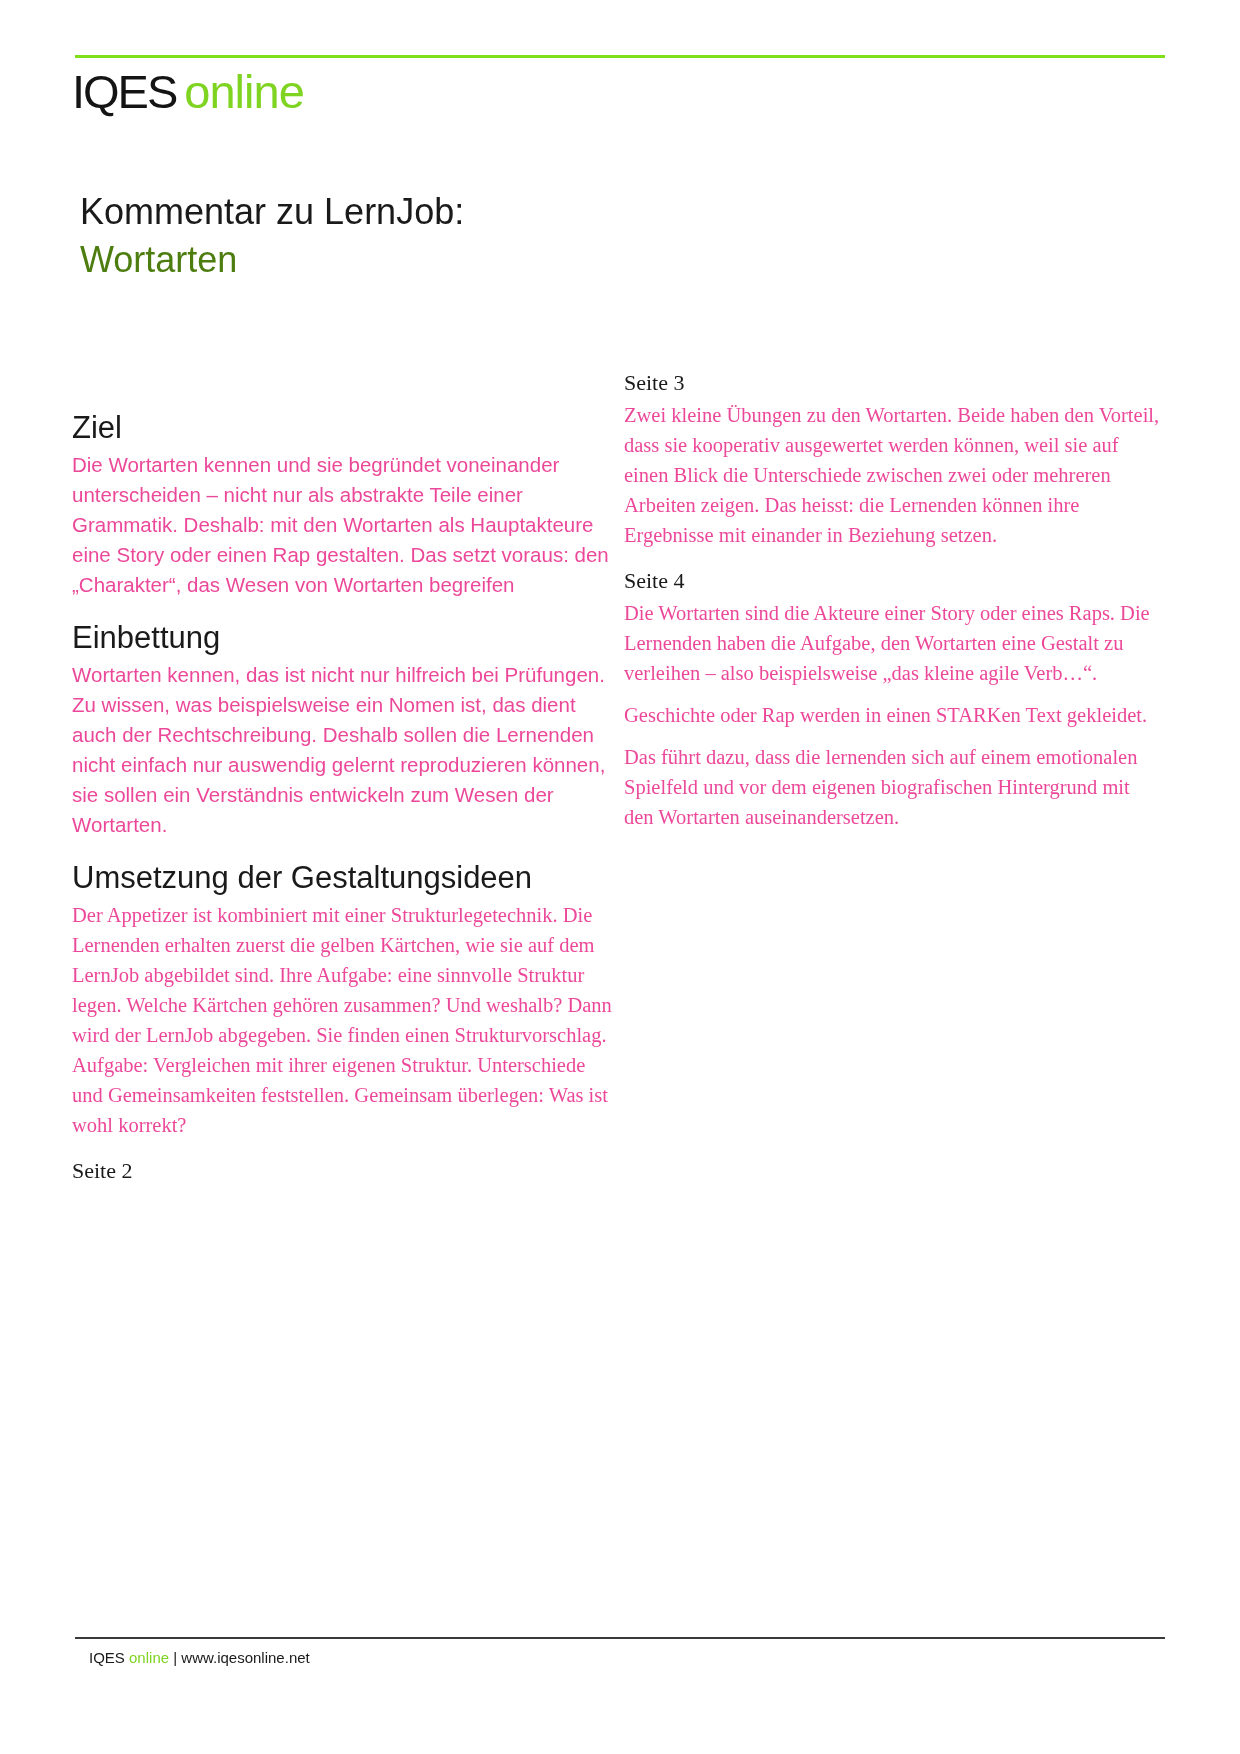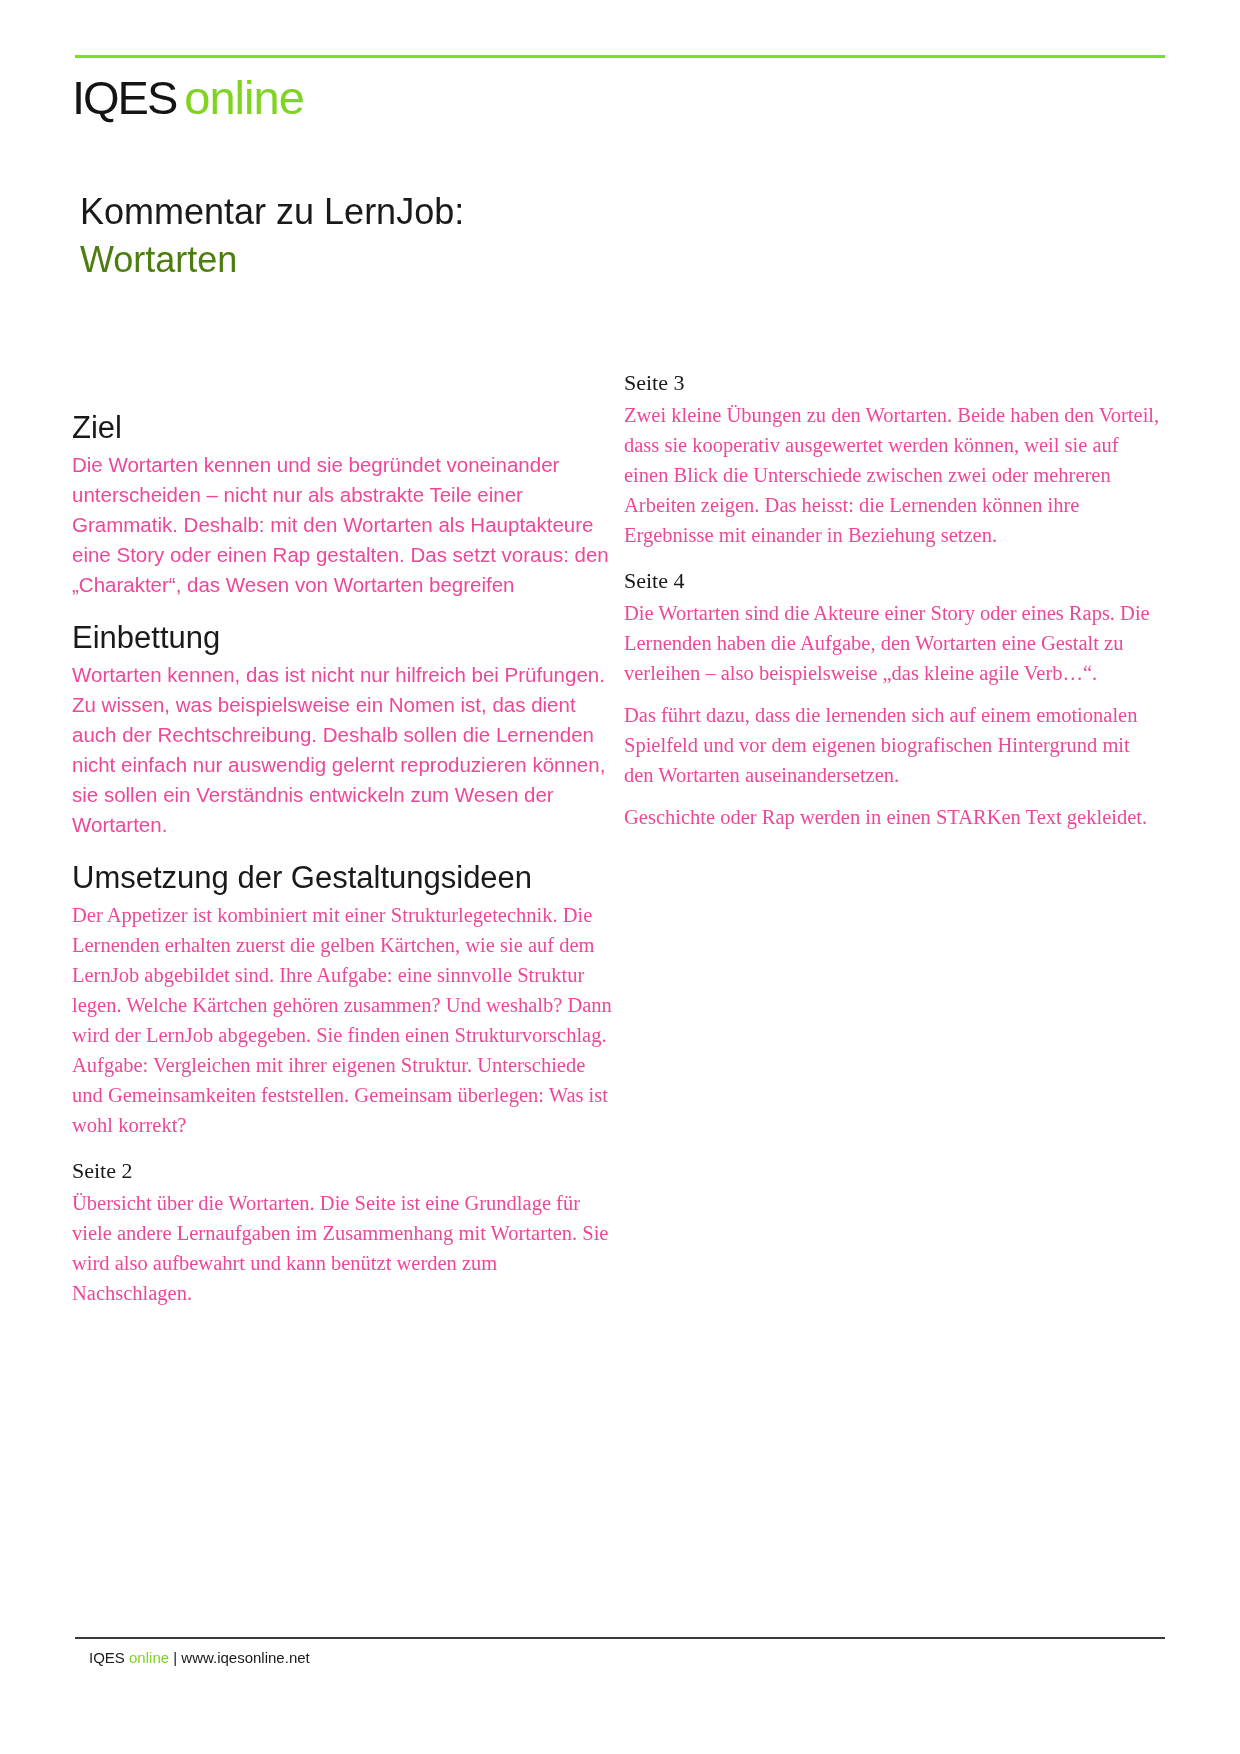--- a/index.html
+++ b/index.html
@@ -1,21 +1,21 @@
 <!DOCTYPE html>
 <html><head>
   <meta charset="utf-8">
   <style>
     html, body { margin: 0; padding: 0; background: #ffffff; }
     body {
       width: 1240px; height: 1754px; position: relative; overflow: hidden;
       font-family: "Liberation Sans", "DejaVu Sans", sans-serif; color: #1a1a1a;
     }
     .top-rule { position: absolute; left: 75px; top: 55px; width: 1090px; height: 3px; background: #7fe01a; }
-    .logo { position: absolute; left: 72px; top: 68px; font-size: 47px; letter-spacing: -2px; line-height: 60px; }
+    .logo { position: absolute; left: 72px; top: 62px; font-size: 47px; letter-spacing: -2px; line-height: 60px; }
     .logo .brand { color: #141414; }
     .logo .online { color: #7fd321; margin-left: 8px; letter-spacing: -1px; }
     .doc-title { position: absolute; left: 80px; top: 192px; }
     .doc-title .pre { font-size: 36px; line-height: 40px; color: #1a1a1a; }
     .doc-title .main { font-size: 36px; line-height: 48px; margin-top: 4px; color: #4d7c0f; }
     .col { position: absolute; top: 0; width: 540px; }
     .col-left { left: 72px; top: 380px; margin-top: 28px; }
     .col-right { left: 624px; top: 368px; }
     h2 { font-weight: normal; font-size: 31px; line-height: 40px; margin: 0 0 2px 0; color: #1a1a1a; }
     h3 { font-weight: normal; font-size: 22px; line-height: 30px; margin: 0 0 2px 0; color: #1a1a1a; }
@@ -50,35 +50,34 @@
     <h2>Einbettung</h2>
     <p>Wortarten kennen, das ist nicht nur hilfreich bei Prüfungen. Zu wissen, was beispielsweise ein Nomen ist, das dient auch der Rechtschreibung. Deshalb sollen die Lernenden nicht einfach nur auswendig gelernt reproduzieren können, sie sollen ein Verständnis entwickeln zum Wesen der Wortarten.</p>
   </div>
   <div class="section">
     <h2>Umsetzung der Gestaltungsideen</h2>
     <div class="subsection">
       <p>Der Appetizer ist kombiniert mit einer Strukturlegetechnik. Die Lernenden erhalten zuerst die gelben Kärtchen, wie sie auf dem LernJob abgebildet sind. Ihre Aufgabe: eine sinnvolle Struktur legen. Welche Kärtchen gehören zusammen? Und weshalb? Dann wird der LernJob abgegeben. Sie finden einen Strukturvorschlag. Aufgabe: Vergleichen mit ihrer eigenen Struktur. Unterschiede und Gemeinsamkeiten feststellen. Gemeinsam überlegen: Was ist wohl korrekt?</p>
     </div>
     <div class="subsection">
       <h3>Seite 2</h3>
-      <p>Übersicht über die Wortarten. Die Seite ist eine Grundlage für viele andere Lernaufgaben im Zusammenhang mit Wortarten. Sie wird also aufbewahrt und kann benützt werden zum Nachschlagen.</p>
     </div>
   </div>
 </div>
 
 <div class="col col-right">
   <div class="subsection">
     <h3>Seite 3</h3>
     <p>Zwei kleine Übungen zu den Wortarten. Beide haben den Vorteil, dass sie kooperativ ausgewertet werden können, weil sie auf einen Blick die Unterschiede zwischen zwei oder mehreren Arbeiten zeigen. Das heisst: die Lernenden können ihre Ergebnisse mit einander in Beziehung setzen.</p>
   </div>
   <div class="subsection">
     <h3>Seite 4</h3>
     <p>Die Wortarten sind die Akteure einer Story oder eines Raps. Die Lernenden haben die Aufgabe, den Wortarten eine Gestalt zu verleihen – also beispielsweise „das kleine agile Verb…“.</p>
+    <p class="para-gap">Geschichte oder Rap werden in einen STARKen Text gekleidet.</p>
     <p class="para-gap">Das führt dazu, dass die lernenden sich auf einem emotionalen Spielfeld und vor dem eigenen biografischen Hintergrund mit den Wortarten auseinandersetzen.</p>
-    <p class="para-gap">Geschichte oder Rap werden in einen STARKen Text gekleidet.</p>
   </div>
 </div>
 
 <div class="footer-rule"></div>
 <div class="footer">
   <span>IQES</span>
   <span class="online">online</span>
   <span>|</span>
   <span>www.iqesonline.net</span>
 </div>

